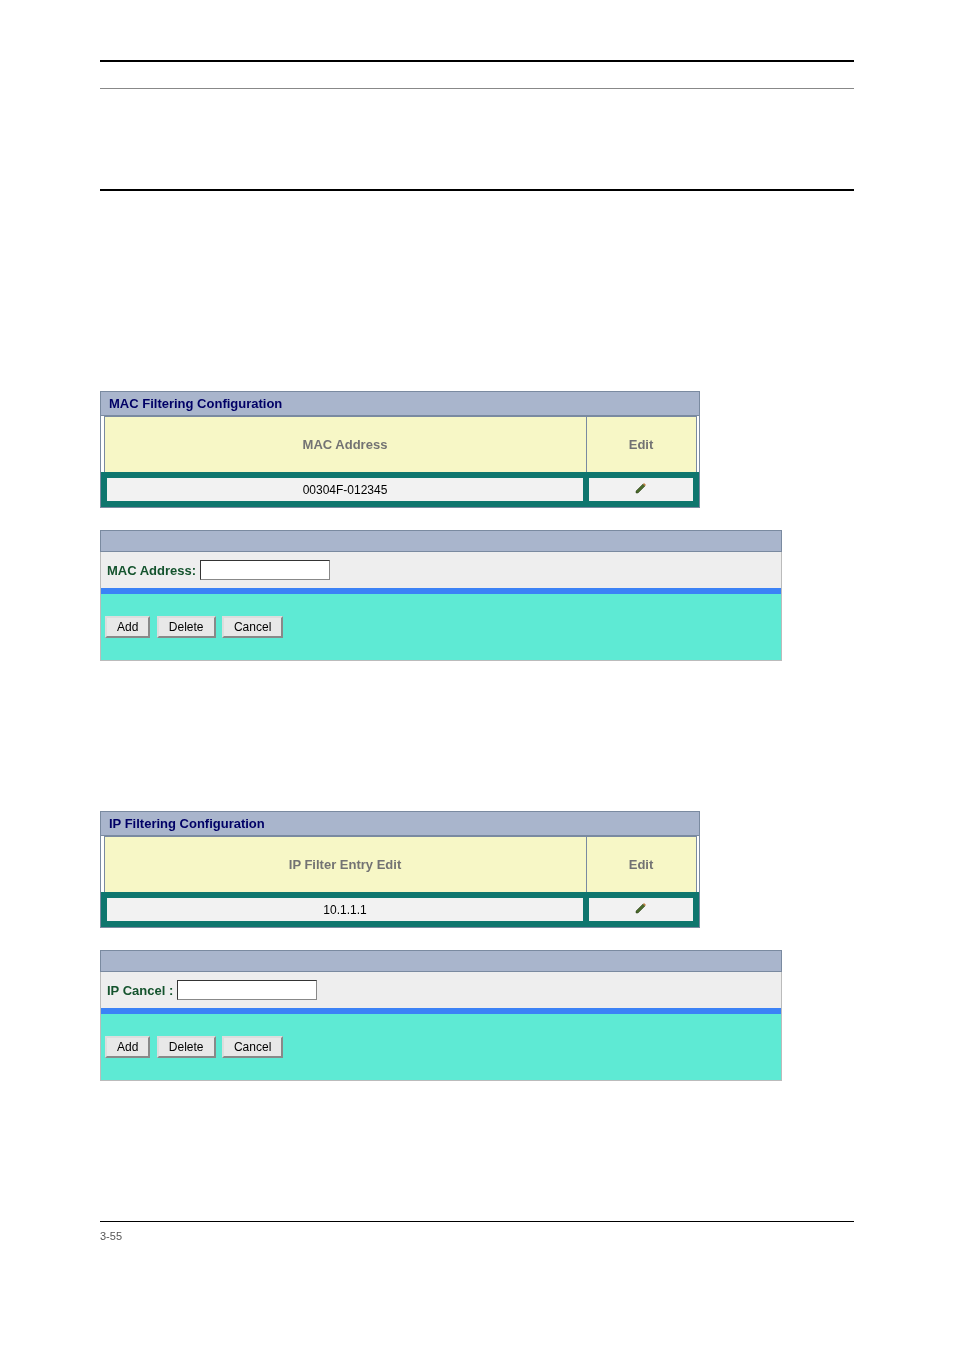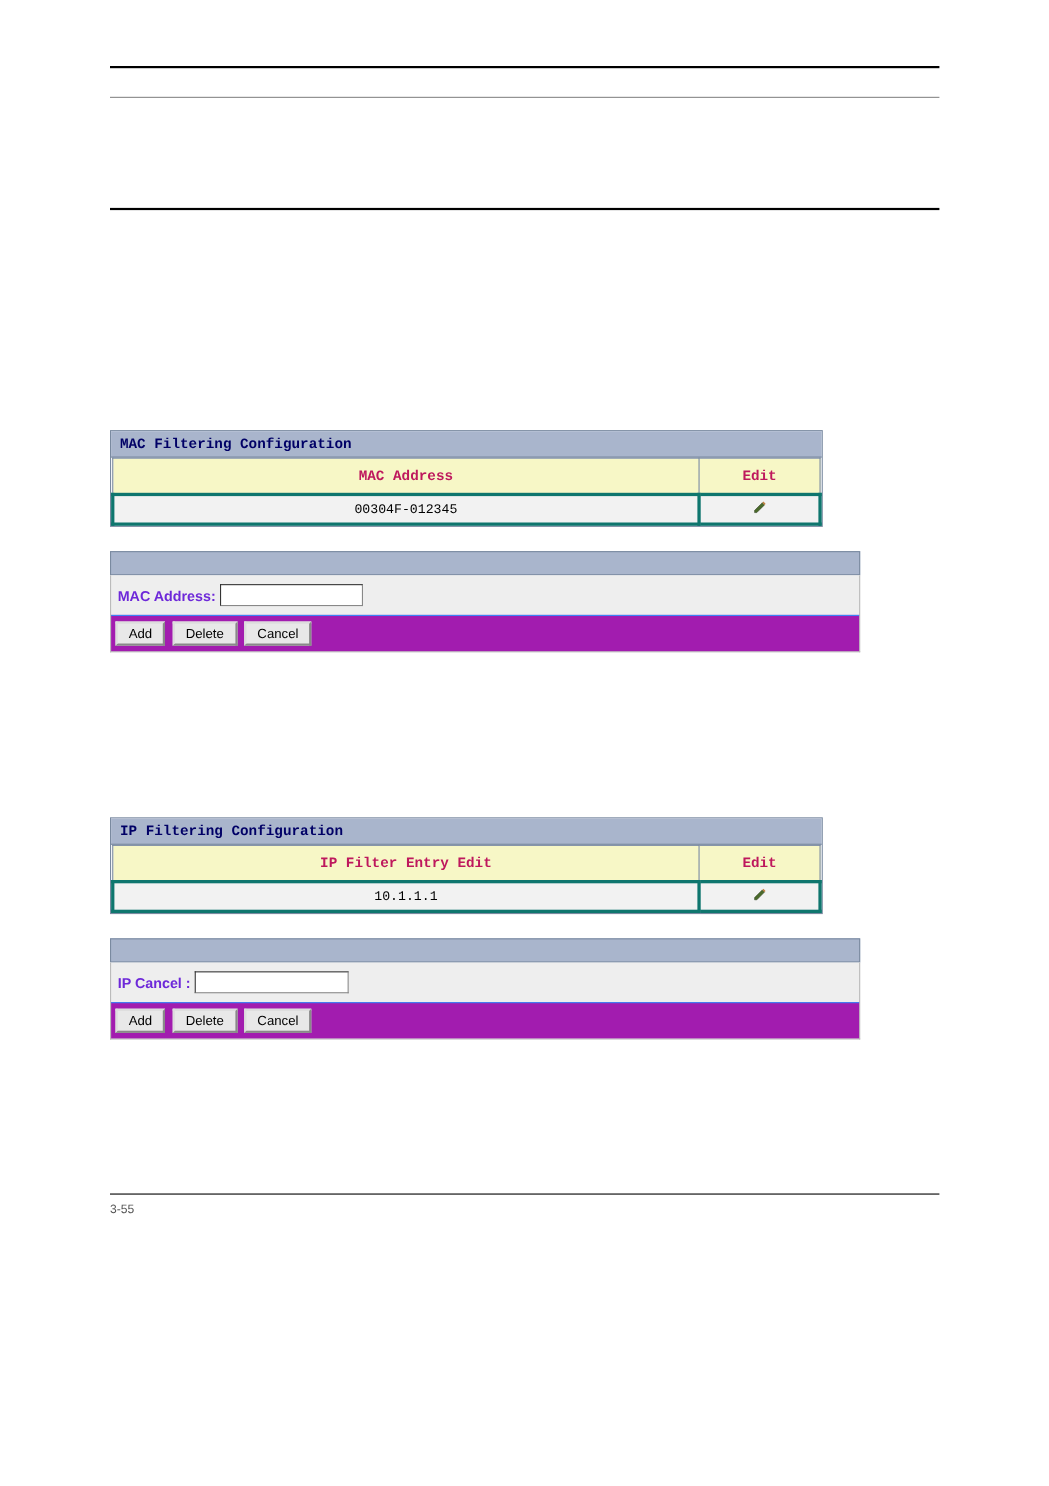--- a/index.html
+++ b/index.html
@@ -11,46 +11,46 @@
     color: #000;
     width: 954px;
   }
   .page {
     padding: 60px 100px 80px 100px;
     position: relative;
   }
   .header-area { margin-bottom: 20px; }
   .hr-dark { border: none; border-top: 2px solid #000; margin: 0; }
   .hr-light { border: none; border-top: 1px solid #888; margin: 0; }
-  .config-block { width: 648px; border: 1px solid #7a8aa0; margin-bottom: 0; font-family: Liberation Mono, monospace; }
+  .config-block { width: 600px; border: 1px solid #7a8aa0; margin-bottom: 0; }
   .config-title-bar {
     background: #a9b5cc;
     color: #000066;
     font-weight: bold;
     font-size: 13px;
     padding: 4px 8px;
     border-bottom: 1px solid #7a8aa0;
   }
   .config-table { width: 100%; border-collapse: collapse; }
   .config-table th {
     background: #f7f7c6;
     font-weight: bold;
     font-size: 13px;
     text-align: center;
-    padding: 8px;
+    padding: 20px;
     border: 1px solid #7a8aa0;
-    color: #be185d;
+    color: #737373;
   }
   .config-table th.edit-col { width: 110px; }
   .config-table td {
     background: #f2f2f2;
     font-size: 12px;
     text-align: center;
     padding: 3px;
-    border: 3px solid #0f766e;
+    border: 6px solid #0f766e;
   }
   .form-block {
     width: 682px;
     margin-top: 22px;
   }
   .form-title-bar {
     background: #a9b5cc;
     height: 22px;
     border: 1px solid #7a8aa0;
   }
@@ -61,37 +61,37 @@
     padding: 8px 6px 6px 6px;
   }
   .form-row {
     display: flex;
     align-items: center;
     margin-bottom: 8px;
   }
   .form-label {
     font-size: 13px;
     font-weight: bold;
-    color: #6d28d9;
+    color: #14532d;
     margin-right: 4px;
   }
   .text-input {
     font-family: Arial, Helvetica, sans-serif;
     font-size: 12px;
     padding: 1px 2px;
     border: 1px inset #888;
     background: #fff;
     height: 20px;
     width: 130px;
   }
   .button-row {
-    background: #a21caf;
-    padding: 5px 4px;
+    background: #5eead4;
+    padding: 22px 4px;
     margin: 0 -6px -6px -6px;
-    border-top: 1px solid #3b82f6;
+    border-top: 6px solid #3b82f6;
   }
   .btn {
     font-family: Arial, Helvetica, sans-serif;
     font-size: 12px;
     padding: 2px 10px;
     background: #e8e8e8;
     border: 2px outset #ddd;
     cursor: pointer;
     color: #000;
     margin-right: 2px;

